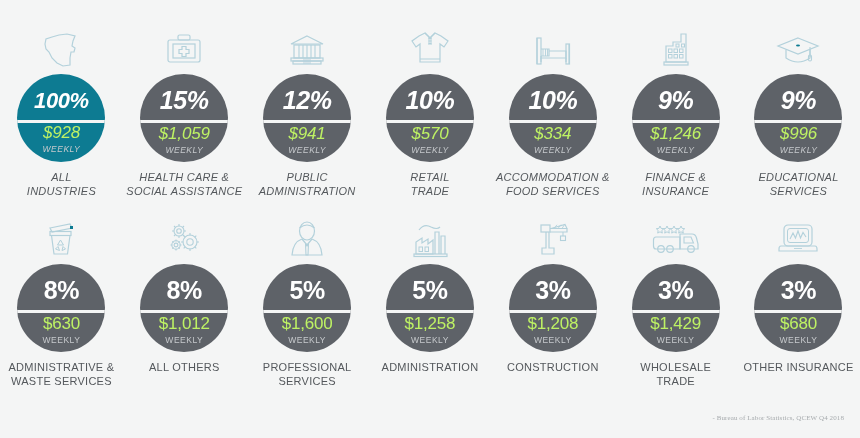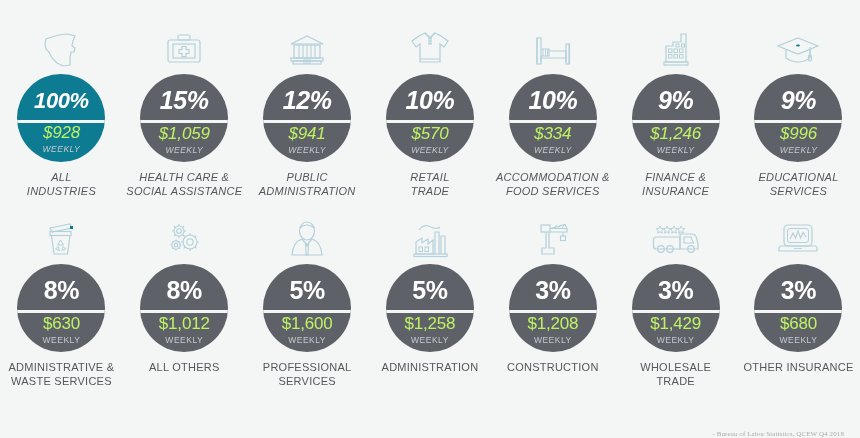--- a/index.html
+++ b/index.html
@@ -85,21 +85,21 @@
     color:#54585c;
     font-size:11px;
     letter-spacing:0.25px;
     text-align:center;
     line-height:13.5px;
     max-width:122px;
   }
   .source{
     position:absolute;
     right:16px;
-    bottom:0;
+    bottom:16px;
     color:#a7abae;
     font-size:7px;
     letter-spacing:0.1px;
     font-family:"Liberation Serif", serif;
   }
 </style>
 </head>
 <body>
 
 <div class="grid">

